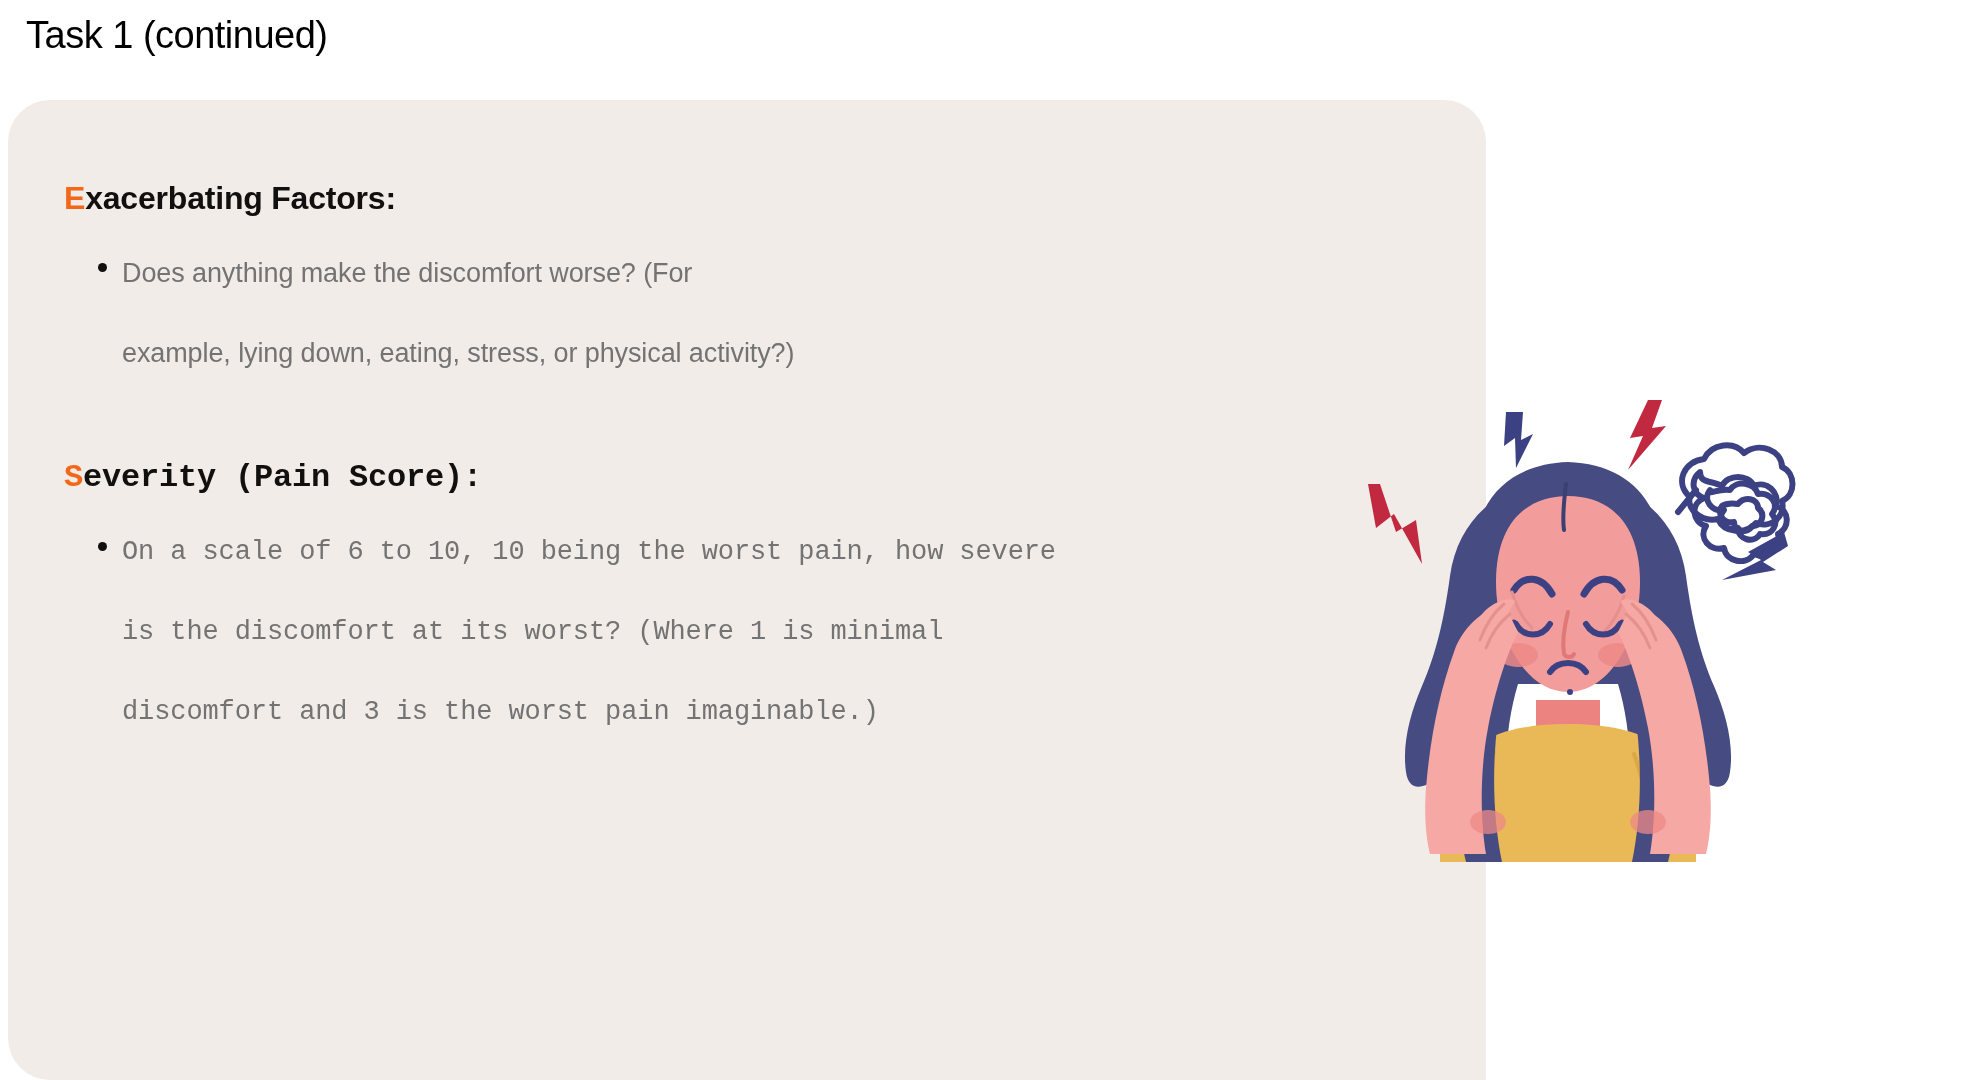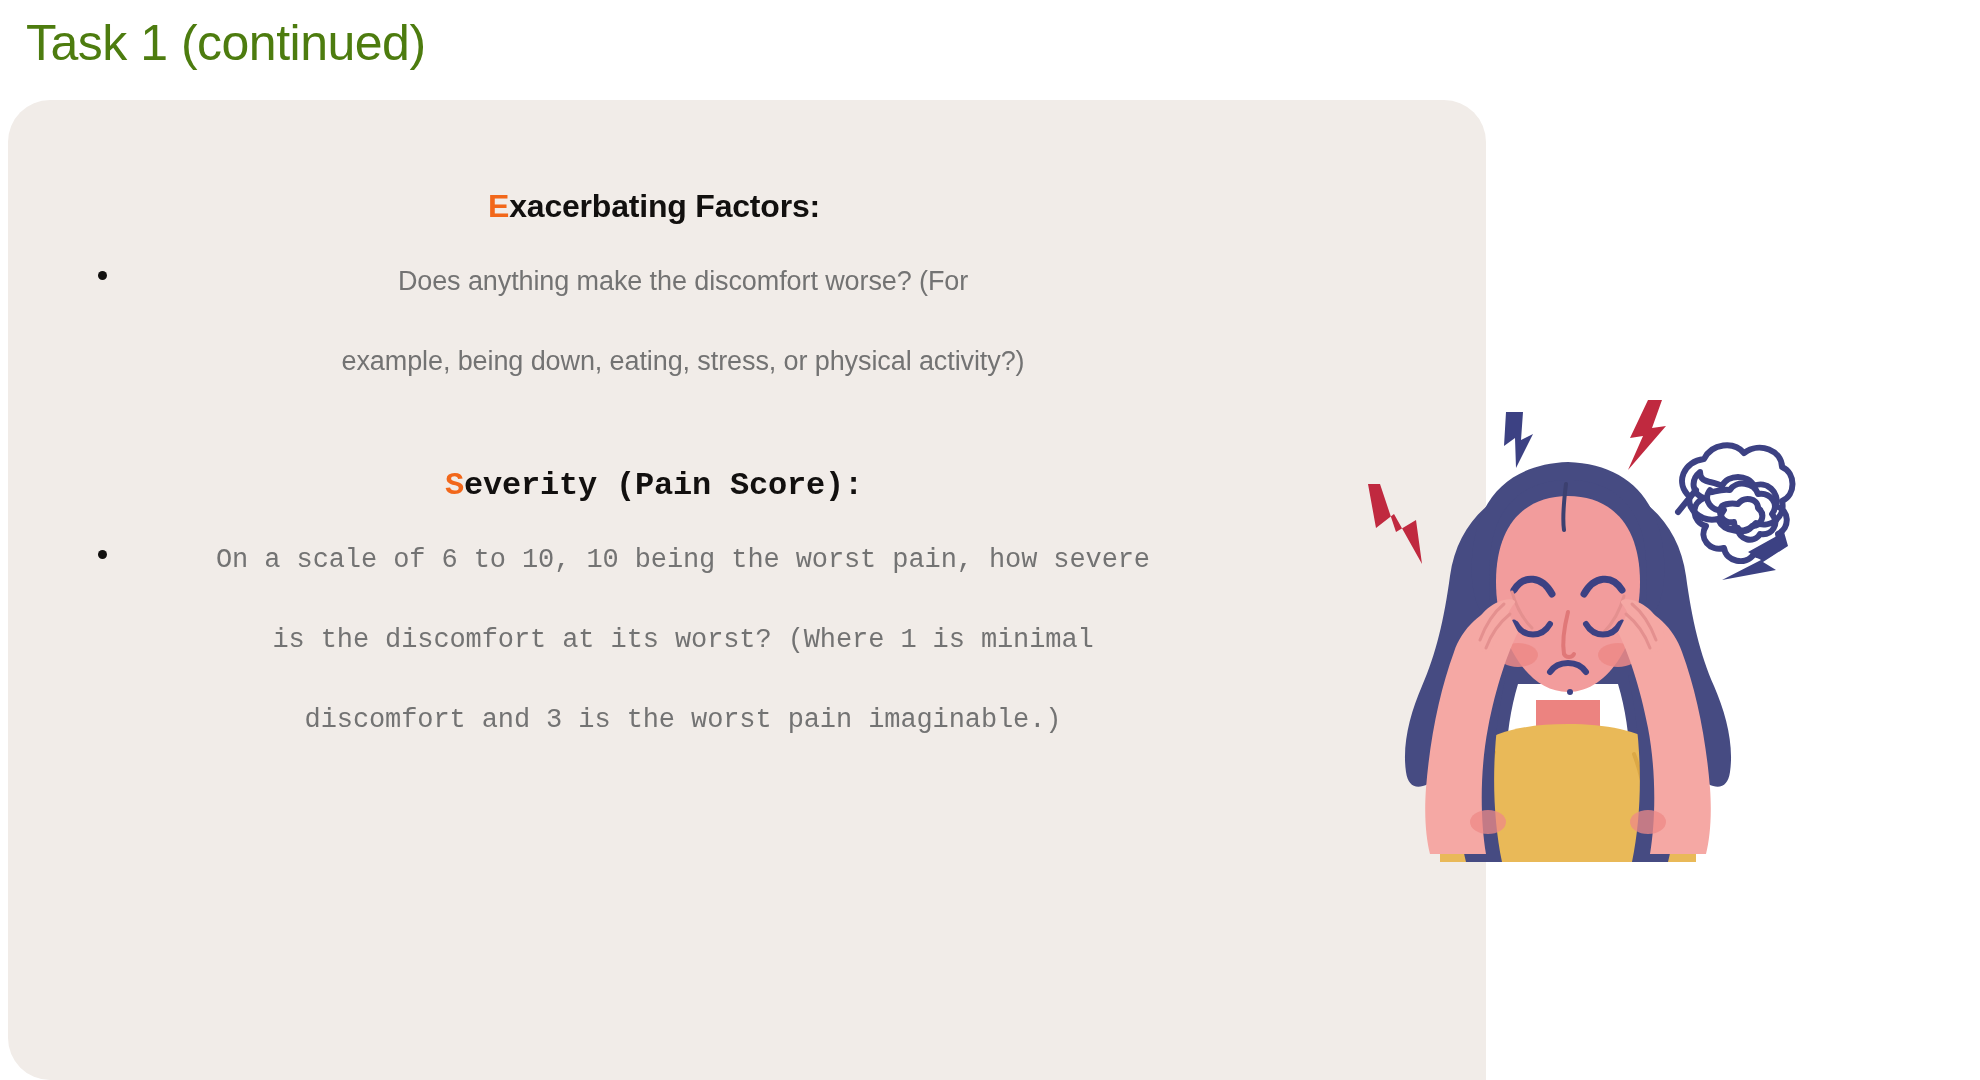--- a/index.html
+++ b/index.html
@@ -13,47 +13,46 @@
     font-family: "Liberation Sans", sans-serif;
     overflow: hidden;
     position: relative;
   }
 
   
   .slide-title {
     position: absolute;
     left: 26px;
     top: 14px;
-    font-size: 50px;
+    font-size: 38px;
     font-weight: 400;
     letter-spacing: -0.5px;
-    color: #4d7c0f;
+    color: #000000;
     white-space: nowrap;
   }
 
   
   .content-card {
     position: absolute;
     left: 8px;
     top: 100px;
     width: 1478px;
     height: 980px;
     background: #F1ECE8;
     border-top-left-radius: 42px;
     border-top-right-radius: 42px;
     border-bottom-left-radius: 42px;
     border-bottom-right-radius: 0px;
   }
 
   .card-inner {
     position: absolute;
     left: 56px;
-    top: 88px;
+    top: 80px;
     width: 1180px;
-    text-align: center;
   }
 
   
   .section { margin-bottom: 66px; }
   .section:last-child { margin-bottom: 0; font-family: Liberation Mono, monospace; }
 
   .section-heading {
     font-size: 32px;
     font-weight: 700;
     color: #12100F;
@@ -110,21 +109,21 @@
   <div class="card-inner">
 
     <div class="section">
       <div class="section-heading">
         <span class="accent-letter">E</span><span>xacerbating Factors:</span>
       </div>
       <ul class="bullet-list">
         <li class="bullet-item">
           <span class="bullet-dot"></span>
           <div class="bullet-line">Does anything make the discomfort worse? (For</div>
-          <div class="bullet-line">example, being down, eating, stress, or physical activity?)</div>
+          <div class="bullet-line">example, lying down, eating, stress, or physical activity?)</div>
         </li>
       </ul>
     </div>
 
     <div class="section">
       <div class="section-heading">
         <span class="accent-letter">S</span><span>everity (Pain Score):</span>
       </div>
       <ul class="bullet-list">
         <li class="bullet-item">

